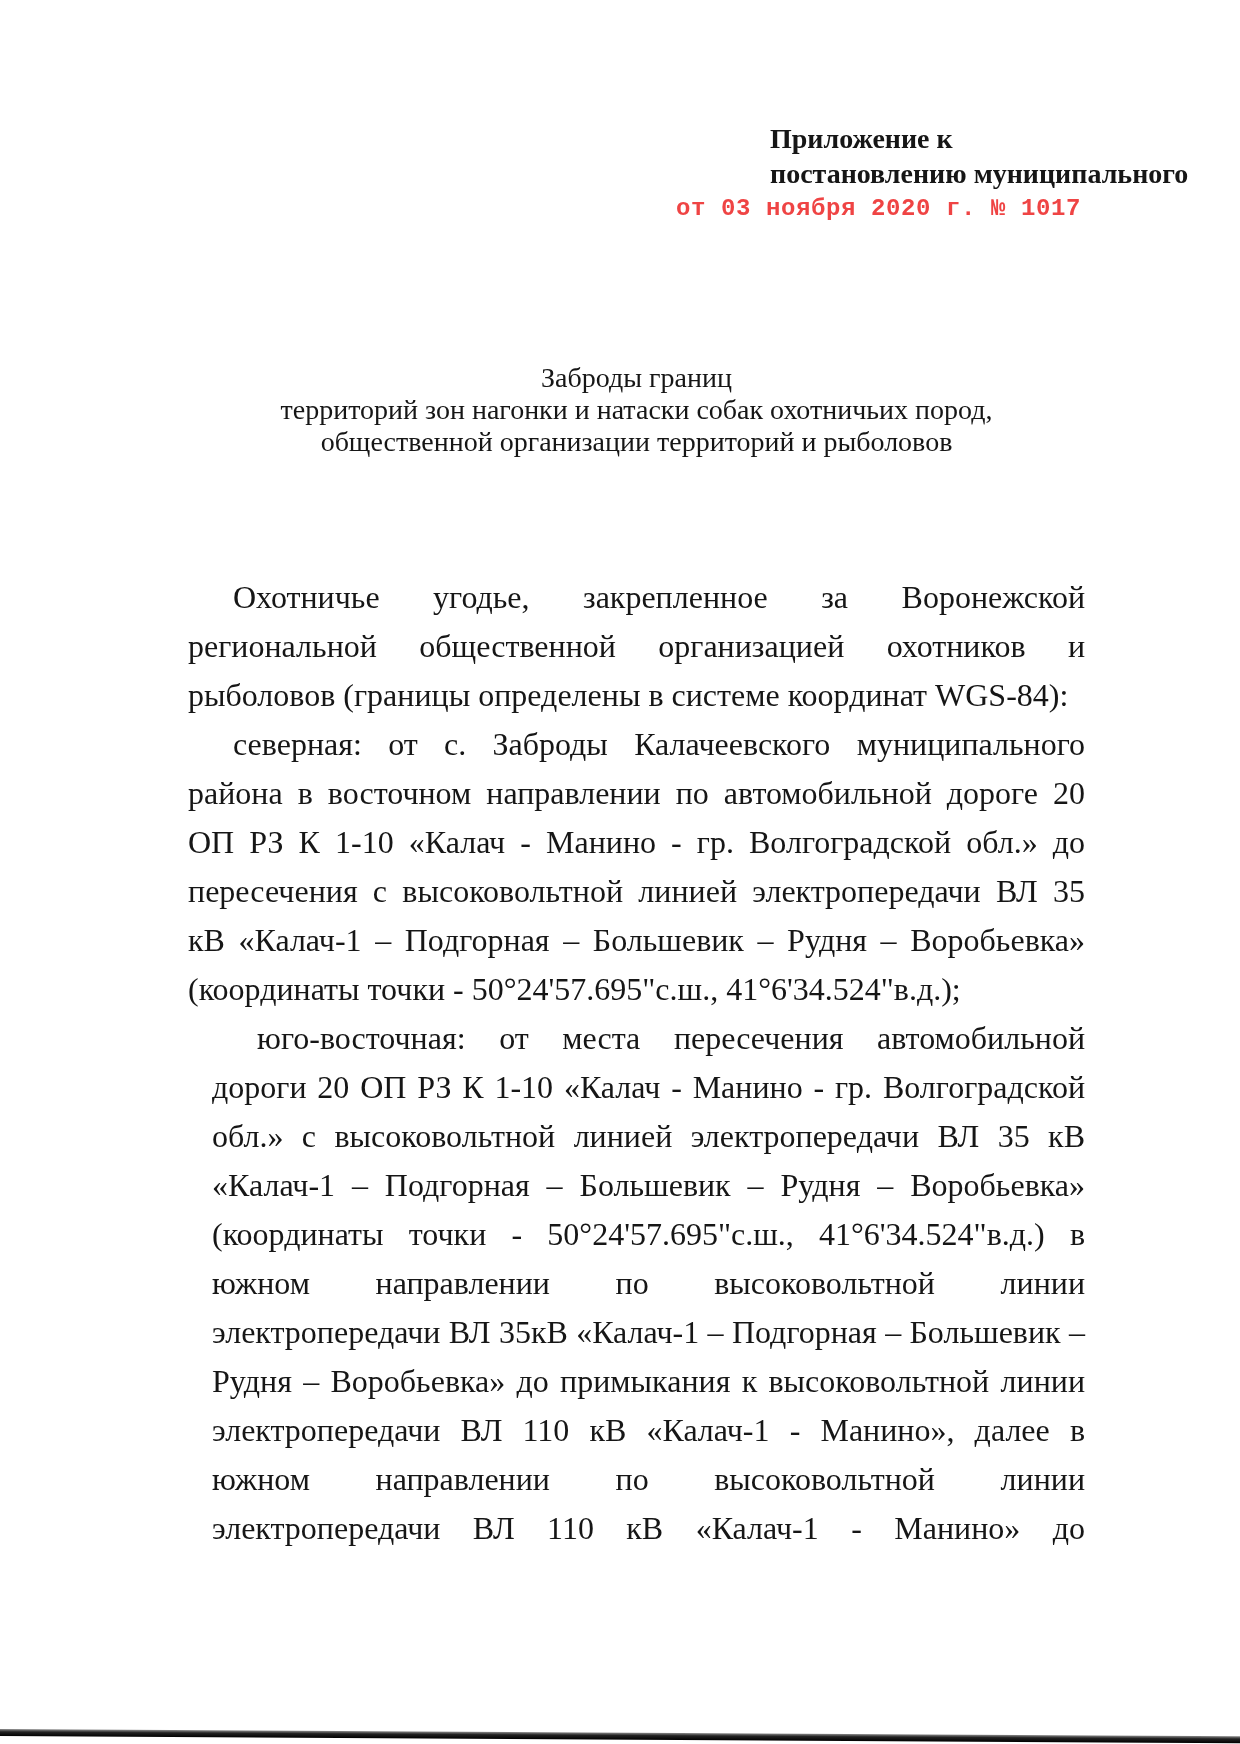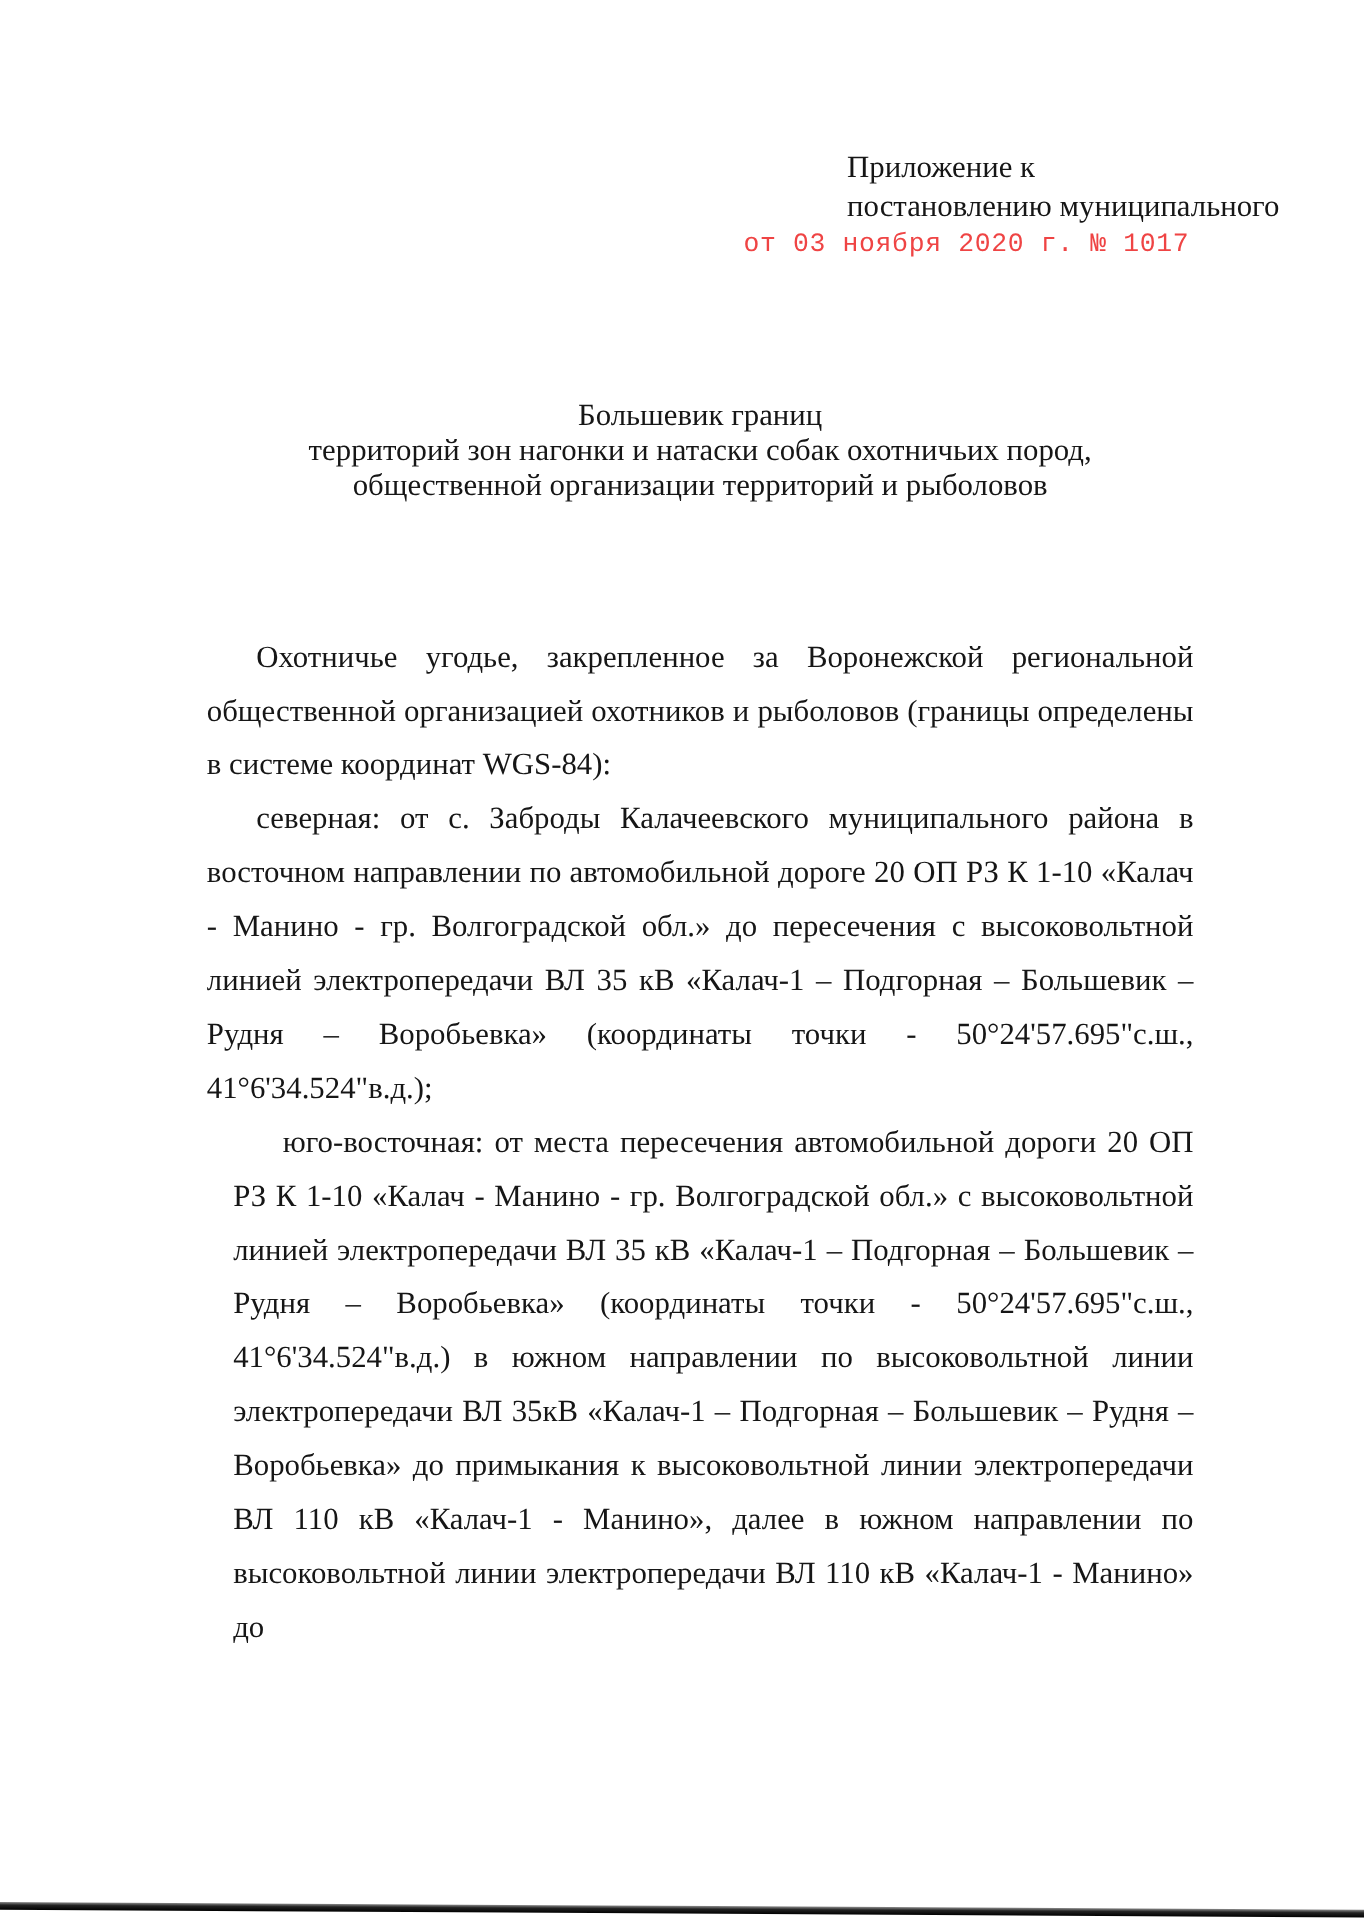--- a/index.html
+++ b/index.html
@@ -13,25 +13,26 @@
     height: 1744px;
     background: #ffffff;
     overflow: hidden;
     color: #161616;
     font-family: "Liberation Serif", serif;
   }
 
   
   .header {
     position: absolute;
-    top: 135px;
+    top: 121px;
     left: 0;
     width: 100%;
     font-size: 28px;
     line-height: 35px;
+    font-weight: bold;
   }
   .header .h-line {
     margin-left: 770px;
     white-space: nowrap;
   }
   .header .date {
     margin-left: 676px;
     margin-top: 1px;
     font-family: "Liberation Mono", "DejaVu Sans Mono", monospace;
     font-size: 24px;
@@ -51,21 +52,21 @@
     font-size: 28px;
     line-height: 32px;
   }
 
   
   .body-text {
     position: absolute;
     top: 573px;
     left: 188px;
     width: 897px;
-    font-size: 28px;
+    font-size: 32px;
     line-height: 49px;
     text-align: justify;
   }
   .body-text p {
     margin: 0;
     text-indent: 45px;
   }
   
   .body-text p.cut {
     text-align-last: justify;
@@ -89,21 +90,21 @@
 
 <div class="page">
 
   <div class="header">
     <div class="h-line">Приложение к</div>
     <div class="h-line">постановлению муниципального</div>
     <div class="date">от 03 ноября 2020 г. № 1017</div>
   </div>
 
   <div class="title">
-    <div>Большевик границ</div>
+    <div>Заброды границ</div>
     <div>территорий зон нагонки и натаски собак охотничьих пород,</div>
     <div>общественной организации территорий и рыболовов</div>
   </div>
 
   <div class="body-text">
     <p>Охотничье угодье, закрепленное за Воронежской региональной общественной организацией охотников и рыболовов (границы определены в системе координат WGS-84):</p>
     <p>северная: от с. Заброды Калачеевского муниципального района в восточном направлении по автомобильной дороге 20 ОП РЗ К 1-10 «Калач - Манино - гр. Волгоградской обл.» до пересечения с высоковольтной линией электропередачи ВЛ 35 кВ «Калач-1 – Подгорная – Большевик – Рудня – Воробьевка» (координаты точки - 50°24'57.695"с.ш., 41°6'34.524"в.д.);</p>
     <p class="cut">юго-восточная: от места пересечения автомобильной дороги 20 ОП РЗ К 1-10 «Калач - Манино - гр. Волгоградской обл.» с высоковольтной линией электропередачи ВЛ 35 кВ «Калач-1 – Подгорная – Большевик – Рудня – Воробьевка» (координаты точки - 50°24'57.695"с.ш., 41°6'34.524"в.д.) в южном направлении по высоковольтной линии электропередачи ВЛ 35кВ «Калач-1 – Подгорная – Большевик – Рудня – Воробьевка» до примыкания к высоковольтной линии электропередачи ВЛ 110 кВ «Калач-1 - Манино», далее в южном направлении по высоковольтной линии электропередачи ВЛ 110 кВ «Калач-1 - Манино» до</p>
   </div>
 

